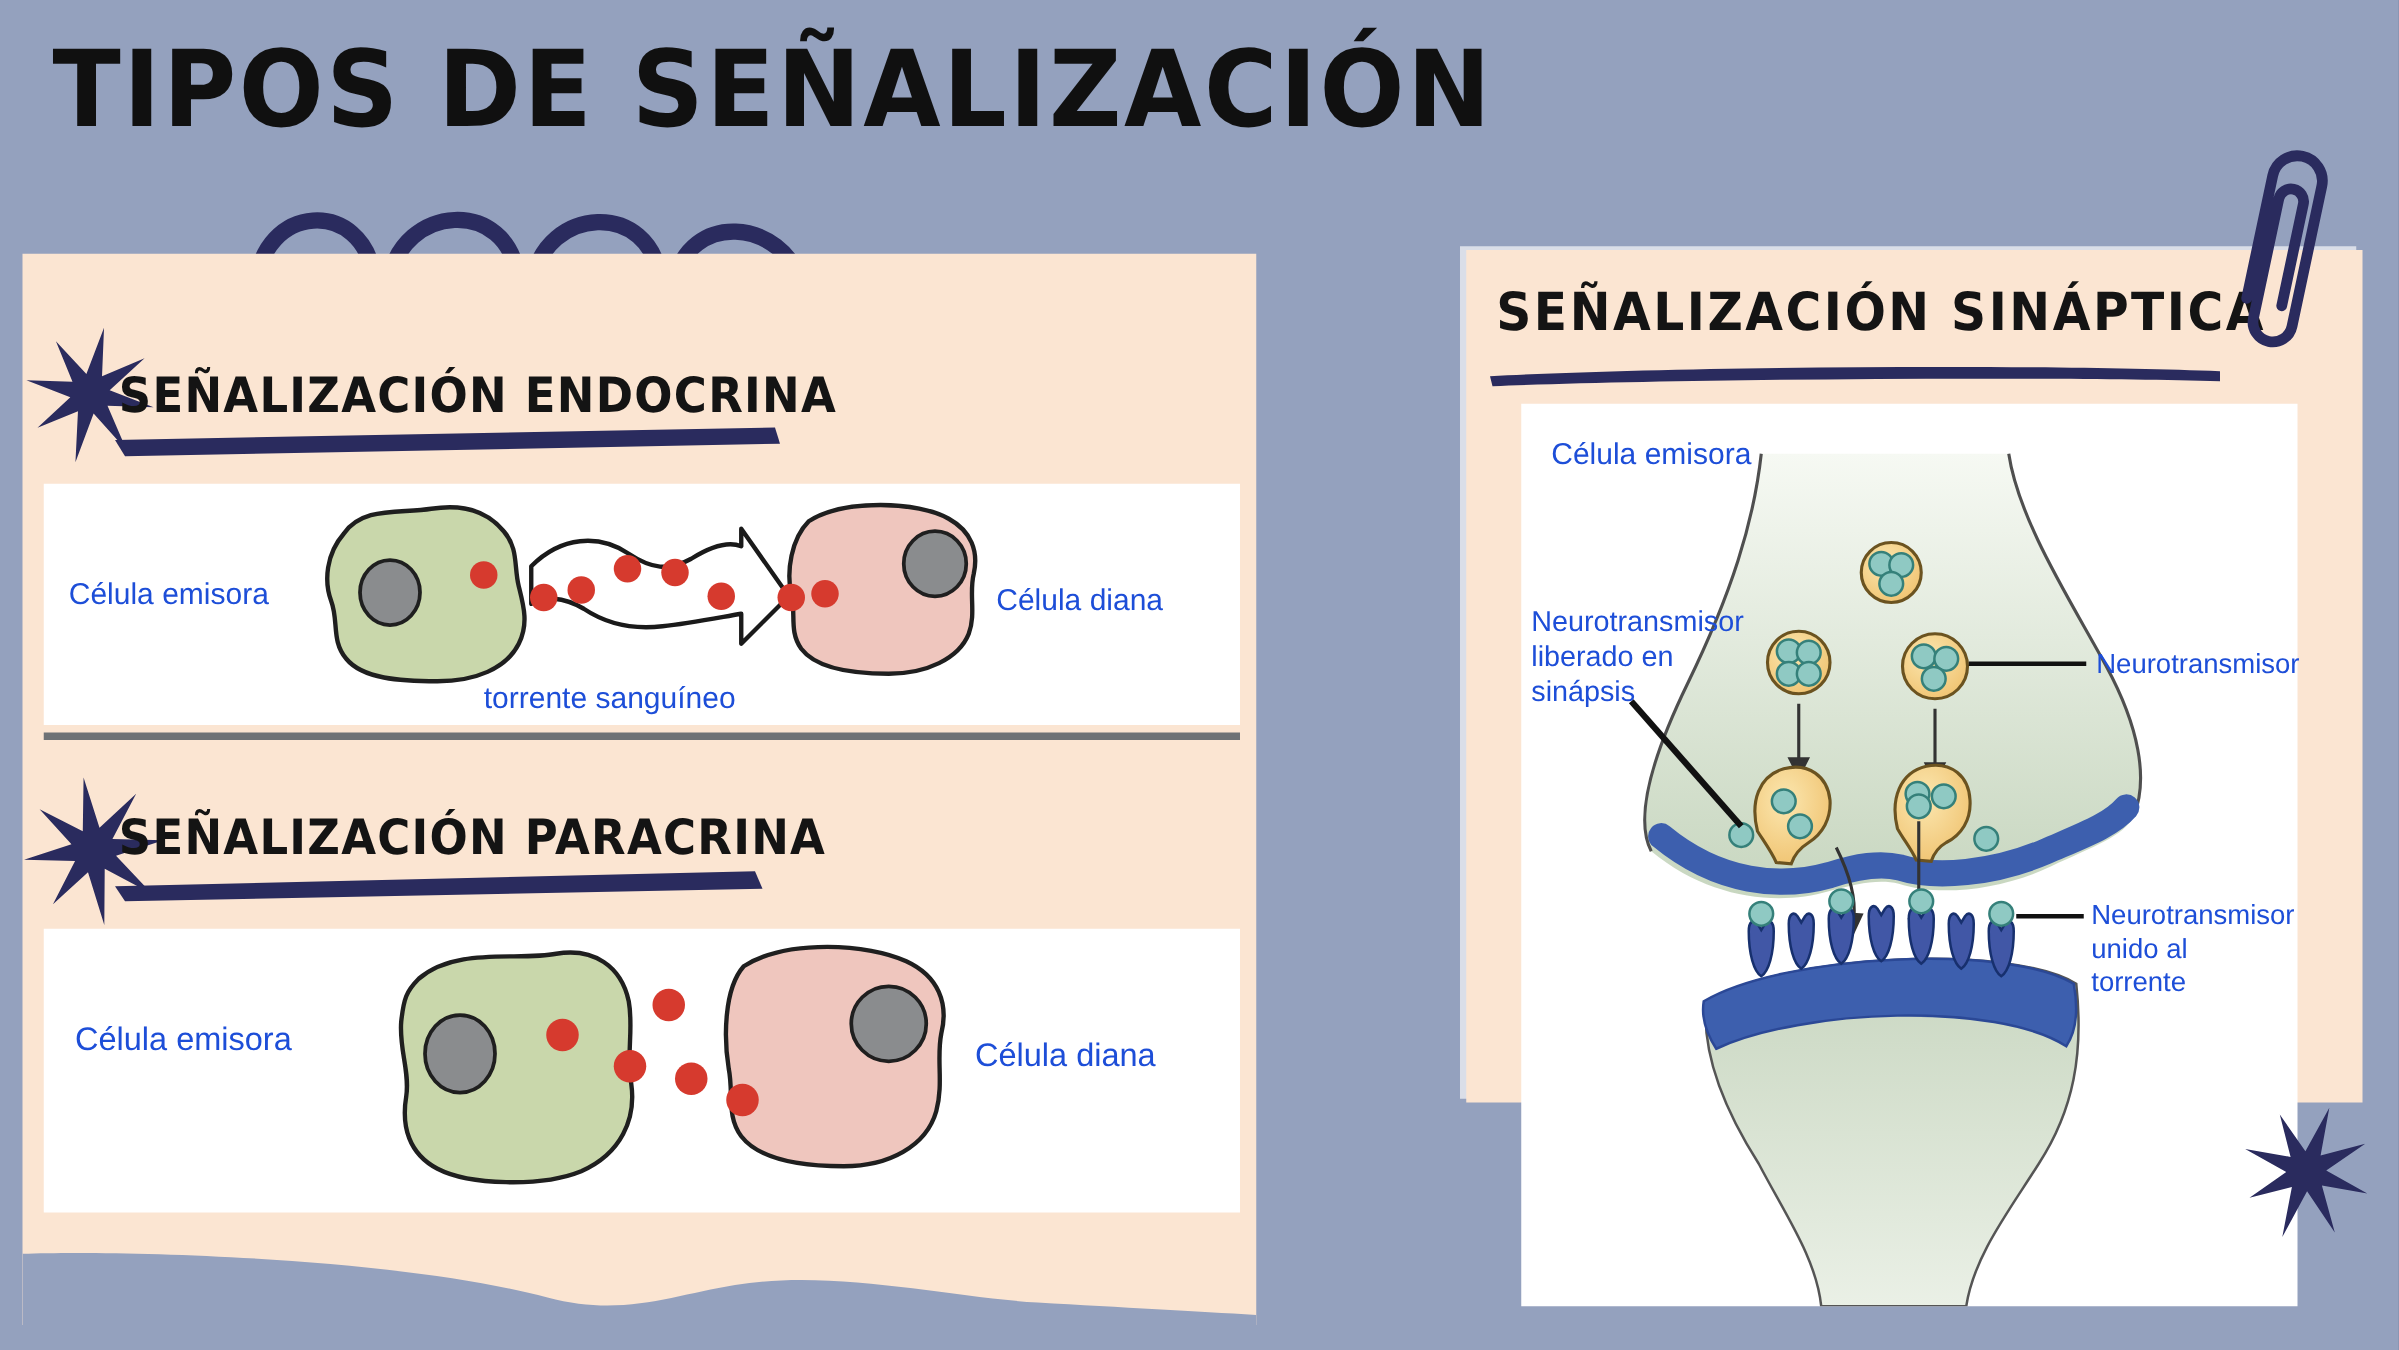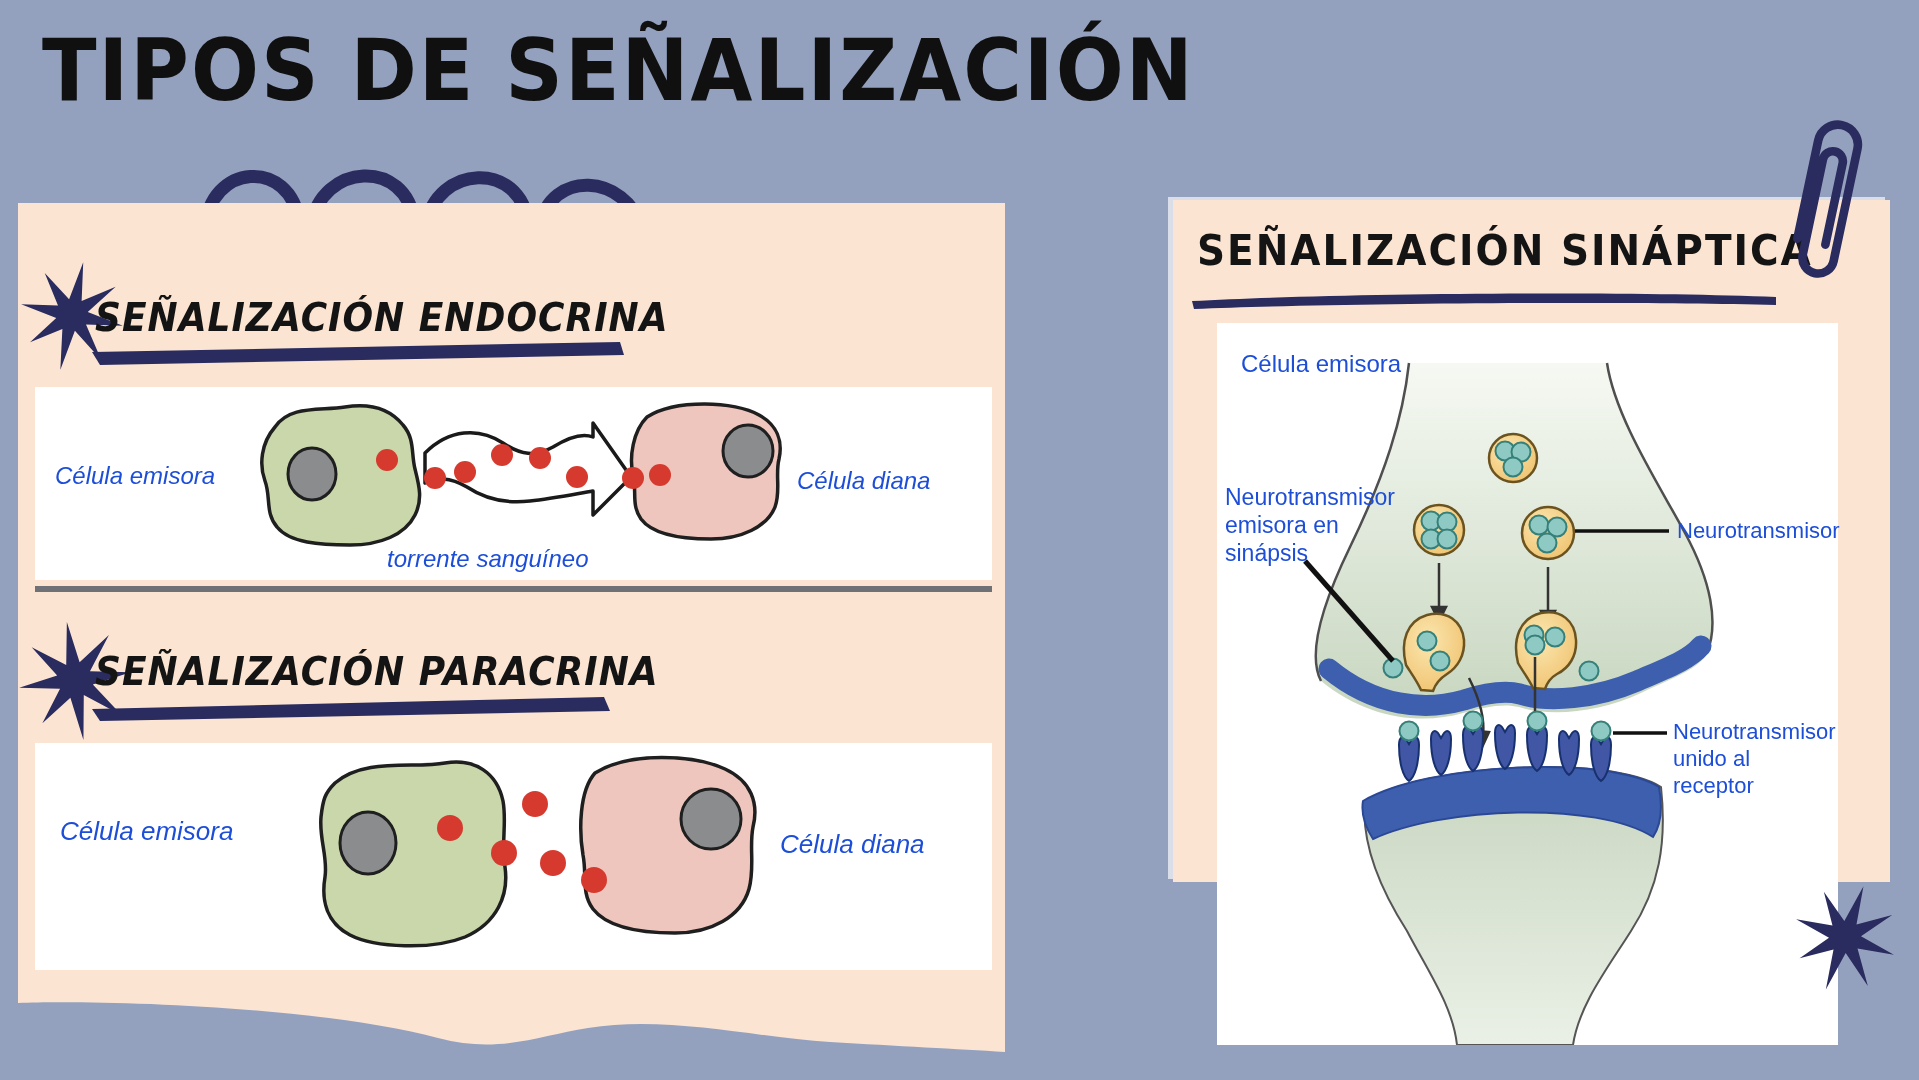--- a/index.html
+++ b/index.html
@@ -4,21 +4,21 @@
 <style>
   html,body{margin:0;padding:0;background:#6d7790;}
   .stage{position:relative;width:1919px;height:1080px;overflow:hidden;
          background:var(--background,#94A1BE);
          font-family:"Liberation Sans","DejaVu Sans",sans-serif;padding-left:48px;}
   .abs{position:absolute;}
   .page-title{left:42px;top:22px;font-family:"DejaVu Sans","Liberation Sans",sans-serif;
     font-weight:bold;font-size:80px;letter-spacing:2px;color:#101010;transform:scaleY(1.06);
     transform-origin:top left;white-space:nowrap;}
   .panel{background:var(--panel,#FBE5D2);}
-  .panel-left{left:18px;top:203px;width:987px;height:857px;font-style:italic;}
+  .panel-left{left:18px;top:203px;width:987px;height:857px;}
   .panel-right{left:1173px;top:200px;width:717px;height:682px;box-shadow:-5px -3px 0 rgba(255,255,255,.65);}
   .heading{font-family:"DejaVu Sans","Liberation Sans",sans-serif;font-weight:bold;color:#141414;
     white-space:nowrap;transform:scaleY(1.08);transform-origin:top left;}
   .h-endo{left:77px;top:92px;font-size:36px;letter-spacing:1px;}
   .h-para{left:77px;top:446px;font-size:36px;letter-spacing:1px;}
   .h-sina{left:24px;top:26px;font-size:39px;letter-spacing:2px;}
   .whitebox{background:var(--white,#fff);}
   .box-endo{left:17px;top:184px;width:957px;height:193px;}
   .box-para{left:17px;top:540px;width:957px;height:227px;}
   .box-sina{left:44px;top:123px;width:621px;height:722px;}
@@ -209,28 +209,28 @@
         <g stroke="#111" fill="none">
           <line x1="88" y1="238" x2="176" y2="338" stroke-width="5"></line>
           <line x1="358" y1="208" x2="452" y2="208" stroke-width="3.5"></line>
           <line x1="396" y1="410" x2="450" y2="410" stroke-width="3.5"></line>
         </g>
       </svg>
 
       <div class="abs lbl" style="left:24px;top:26px">Célula emisora</div>
       <div class="abs lbl lbl-sm" style="left:8px;top:160px">
         <span style="display:block">Neurotransmisor</span>
-        <span style="display:block">emisora en</span>
+        <span style="display:block">liberado en</span>
         <span style="display:block">sinápsis</span>
       </div>
       <div class="abs lbl" style="left:460px;top:195px;font-size:22px">Neurotransmisor</div>
       <div class="abs lbl" style="left:456px;top:396px;font-size:22px">
         <span style="display:block">Neurotransmisor</span>
         <span style="display:block">unido al</span>
-        <span style="display:block">receptor</span>
+        <span style="display:block">torrente</span>
       </div>
     </div>
 
     <svg class="abs" style="left:612px;top:677px" width="120" height="120" viewBox="-60 -60 120 120">
       <polygon points="52,0 15.7,6.5 38.2,38.2 6.1,14.8 0,56 -6.5,15.7 -35.4,35.4 -14.8,6.1 -52,0 -15.7,-6.5 -35.4,-35.4 -6.1,-14.8 0,-54 6.5,-15.7 36.8,-36.8 14.8,-6.1" fill="var(--navy)" transform="rotate(20)"></polygon>
     </svg>
   </div>
 
   <svg class="abs" style="left:1782px;top:110px;transform:rotate(12deg)" width="86" height="190" viewBox="0 0 60 130">
     <path d="M16,92 L16,22 A14,14 0 0 1 44,22 L44,102 A11,11 0 0 1 22,102 L22,34 A7,7 0 0 1 36,34 L36,92" fill="none" stroke="var(--navy)" stroke-width="6" stroke-linecap="round" stroke-linejoin="round"></path>

